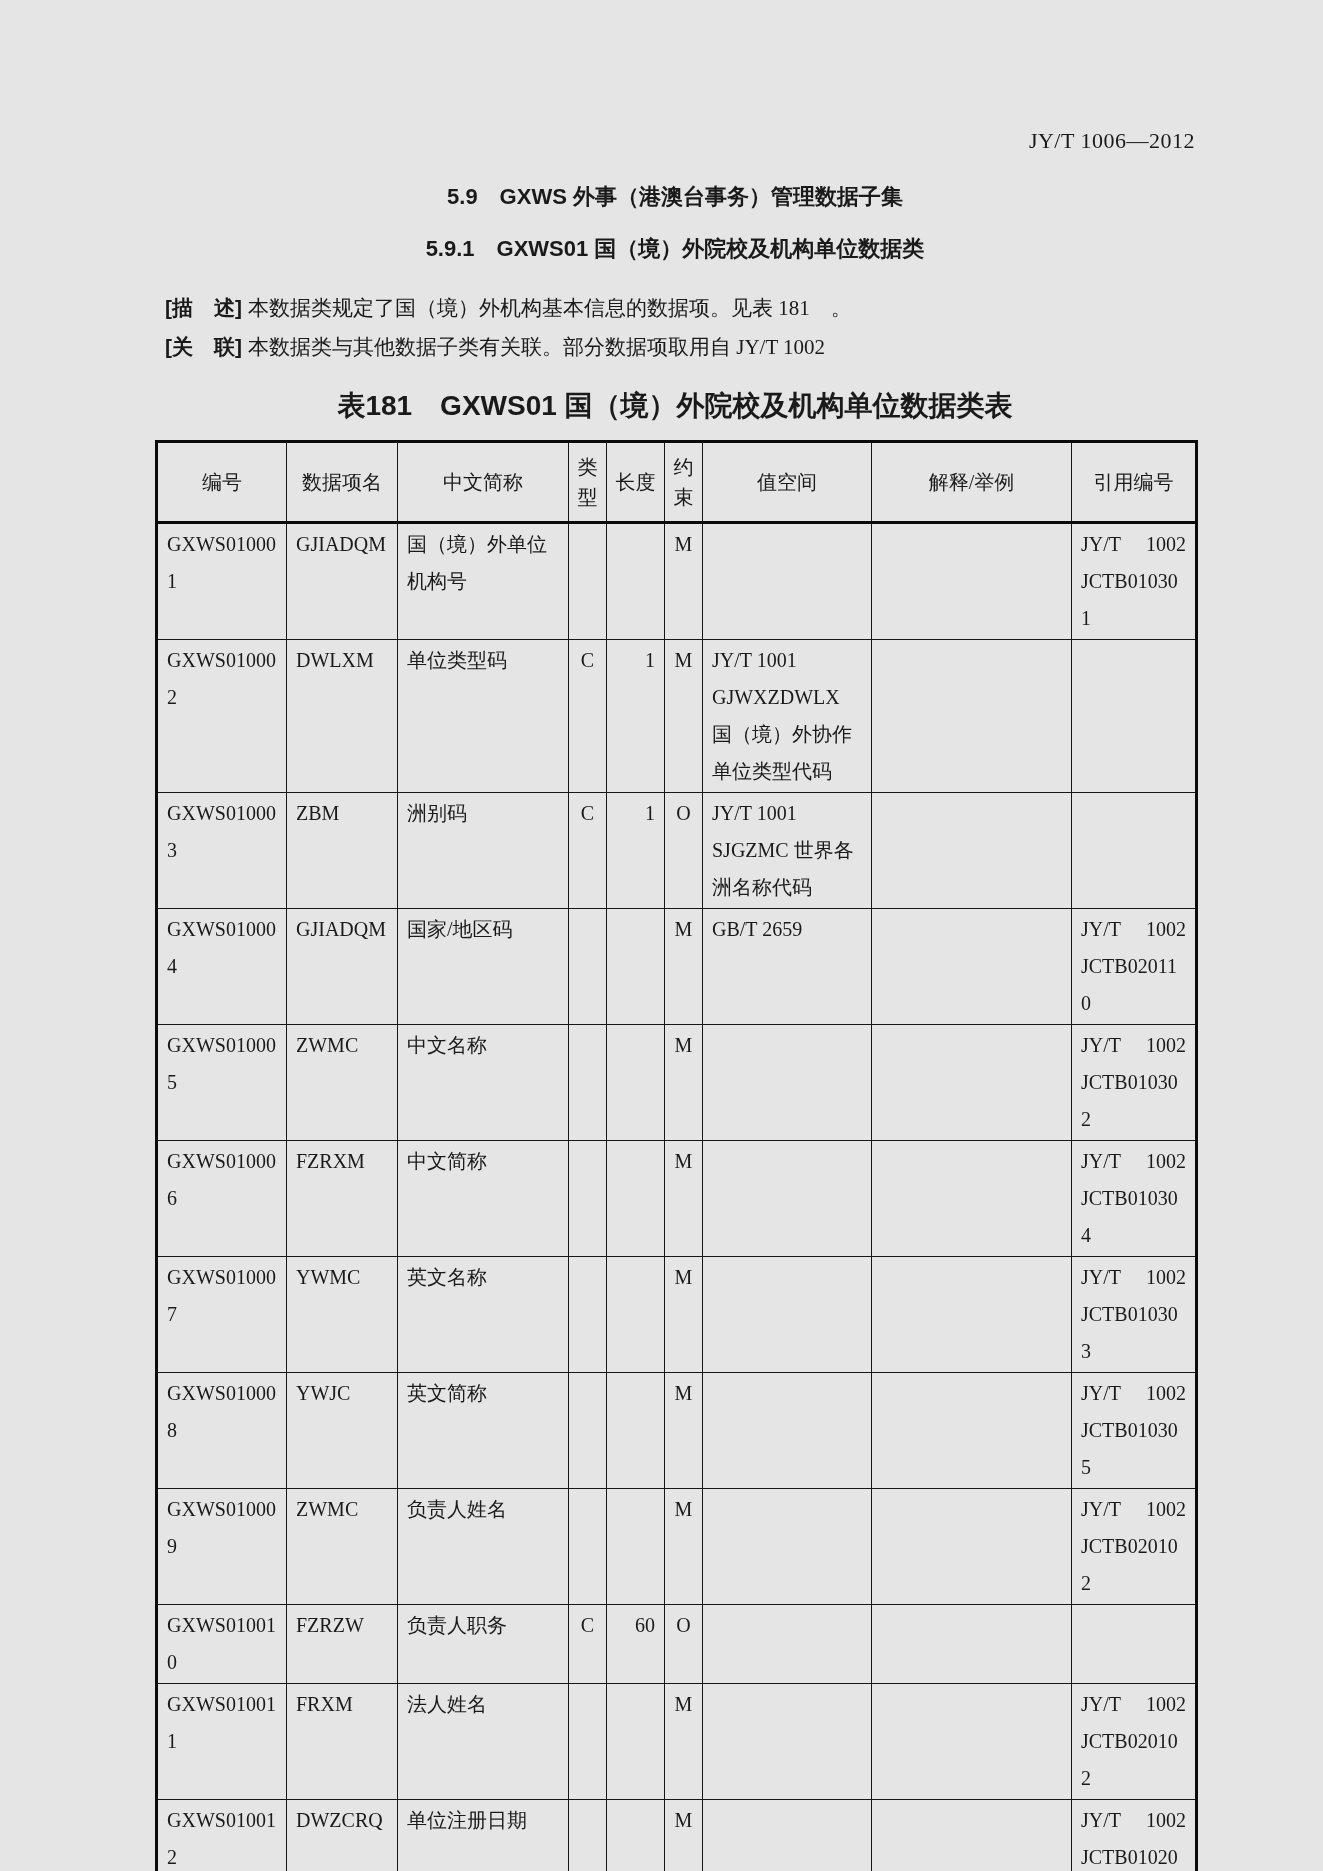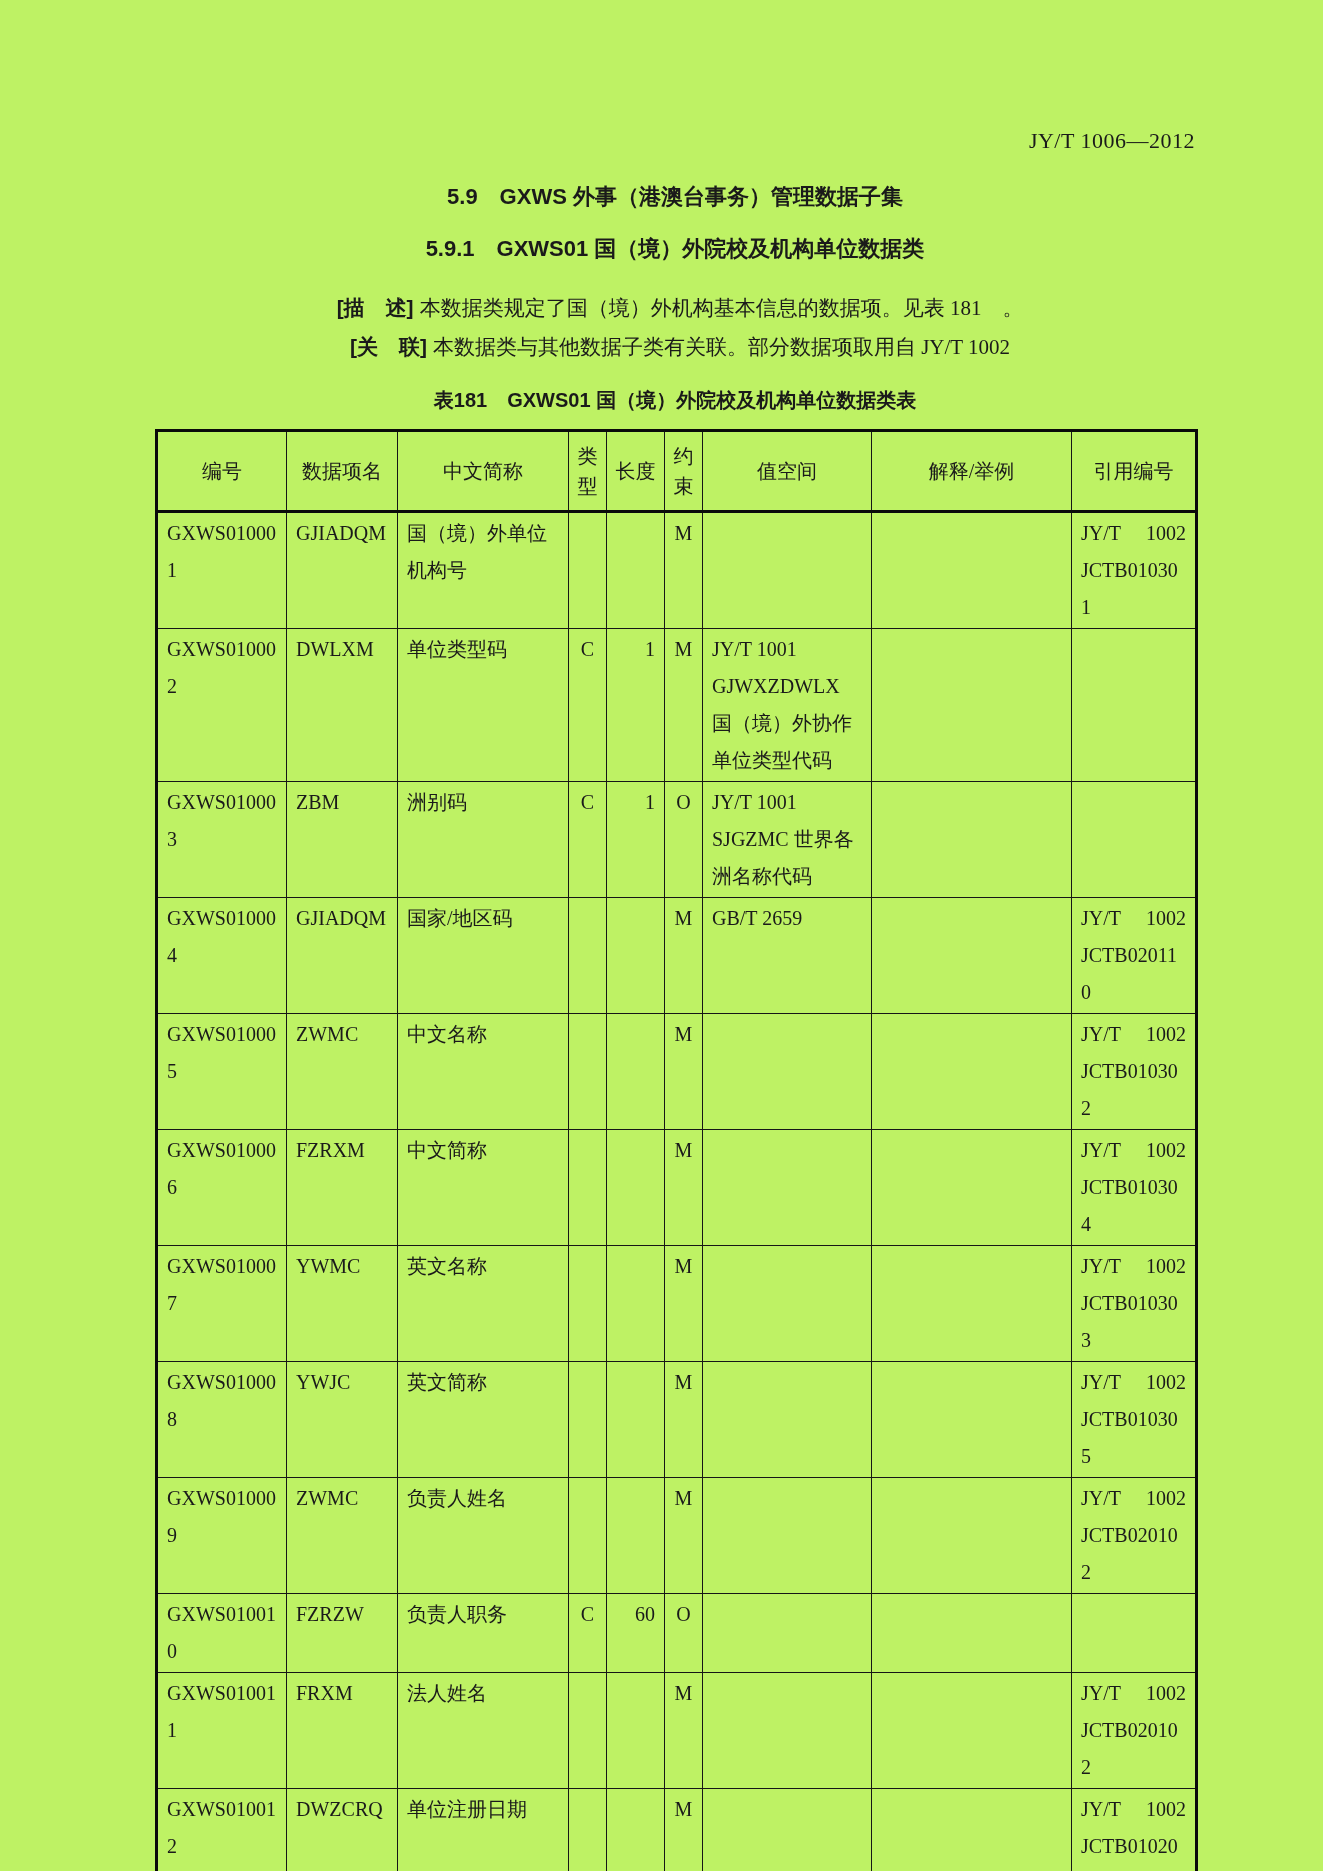--- a/index.html
+++ b/index.html
@@ -1,40 +1,40 @@
 <!DOCTYPE html>
 <html><head>
 <meta charset="utf-8">
 <style>
   html,body{margin:0;padding:0;background:#ffffff;}
   .page{
-    width:1323px;height:1871px;background:#bef264;color:#1a1a1a;
+    width:1323px;height:1871px;background:#e5e5e5;color:#1a1a1a;
     font-family:"Liberation Serif","DejaVu Serif",serif;
     box-sizing:border-box;padding:128px 128px 0 155px;overflow:hidden;
   }
   .doc-number{
     text-align:right;font-size:22px;letter-spacing:.5px;
     font-family:"Liberation Serif","DejaVu Serif",serif;
   }
   .heading{
     font-family:"Liberation Sans","DejaVu Sans",sans-serif;
     font-weight:700;font-size:22px;line-height:1.2;text-align:center;
   }
   .h59{margin-top:30px;}
   .h591{margin-top:26px;}
-  .para{font-size:21px;line-height:1.45;padding-left:10px;text-align:center;}
+  .para{font-size:21px;line-height:1.45;padding-left:10px;}
   .para-desc{margin-top:30px;}
   .para-rel{margin-top:9px;}
   .blabel{
     font-family:"Liberation Sans","DejaVu Sans",sans-serif;
     font-weight:700;margin-right:6px;
   }
   .table-title{
     text-align:center;font-family:"Liberation Sans","DejaVu Sans",sans-serif;
-    font-weight:700;font-size:20px;margin-top:24px;
+    font-weight:700;font-size:28px;margin-top:24px;
   }
   table.data{
     border-collapse:collapse;table-layout:fixed;width:1040px;
     margin-top:15px;border:3px solid #0a0a0a;
   }
   table.data th,table.data td{
     border:1.5px solid #161616;font-weight:normal;
   }
   table.data th{
     font-size:20px;text-align:center;vertical-align:middle;

